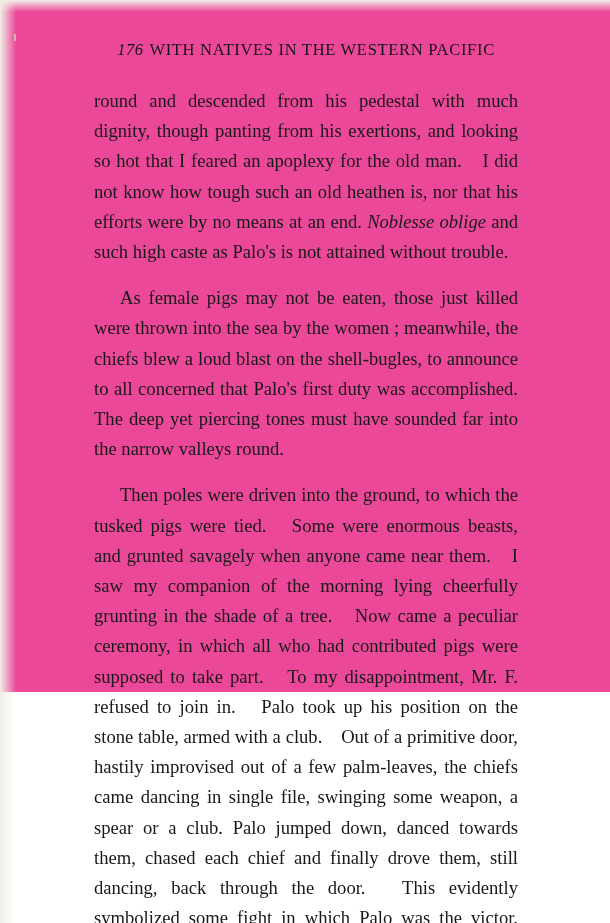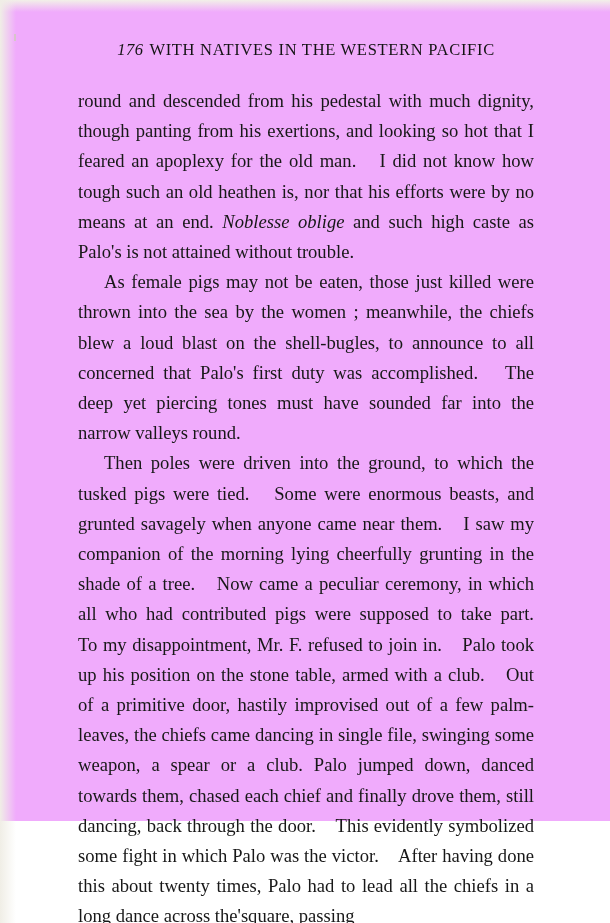--- a/index.html
+++ b/index.html
@@ -10,22 +10,22 @@
     width: 610px;
     height: 923px;
     background: #ffffff;
     font-family: "Liberation Serif", serif;
     color: #1a1a1a;
     overflow: hidden;
   }
   .page {
     position: relative;
     width: 610px;
-    height: 821px;
-    background: #f0abfc;
+    height: 692px;
+    background: #ec4899;
     text-decoration: underline;
   }
   .page-inner {
     position: absolute;
     left: 78px;
     top: 40px;
     width: 456px;
   }
   .running-head {
     font-size: 16.5px;
@@ -38,21 +38,21 @@
   }
   .running-head .folio {
     font-style: italic;
     letter-spacing: 0.5px;
     margin-right: 6px;
   }
   .running-head .title {
     font-weight: 500;
   }
   .body-text p {
-    margin: 0;
+    margin: 16px;
     font-size: 18.6px;
     line-height: 30.2px;
     text-align: justify;
     text-justify: inter-word;
     color: #181818;
     hyphens: none;
   }
   .body-text p.indent {
     text-indent: 26px;
   }

